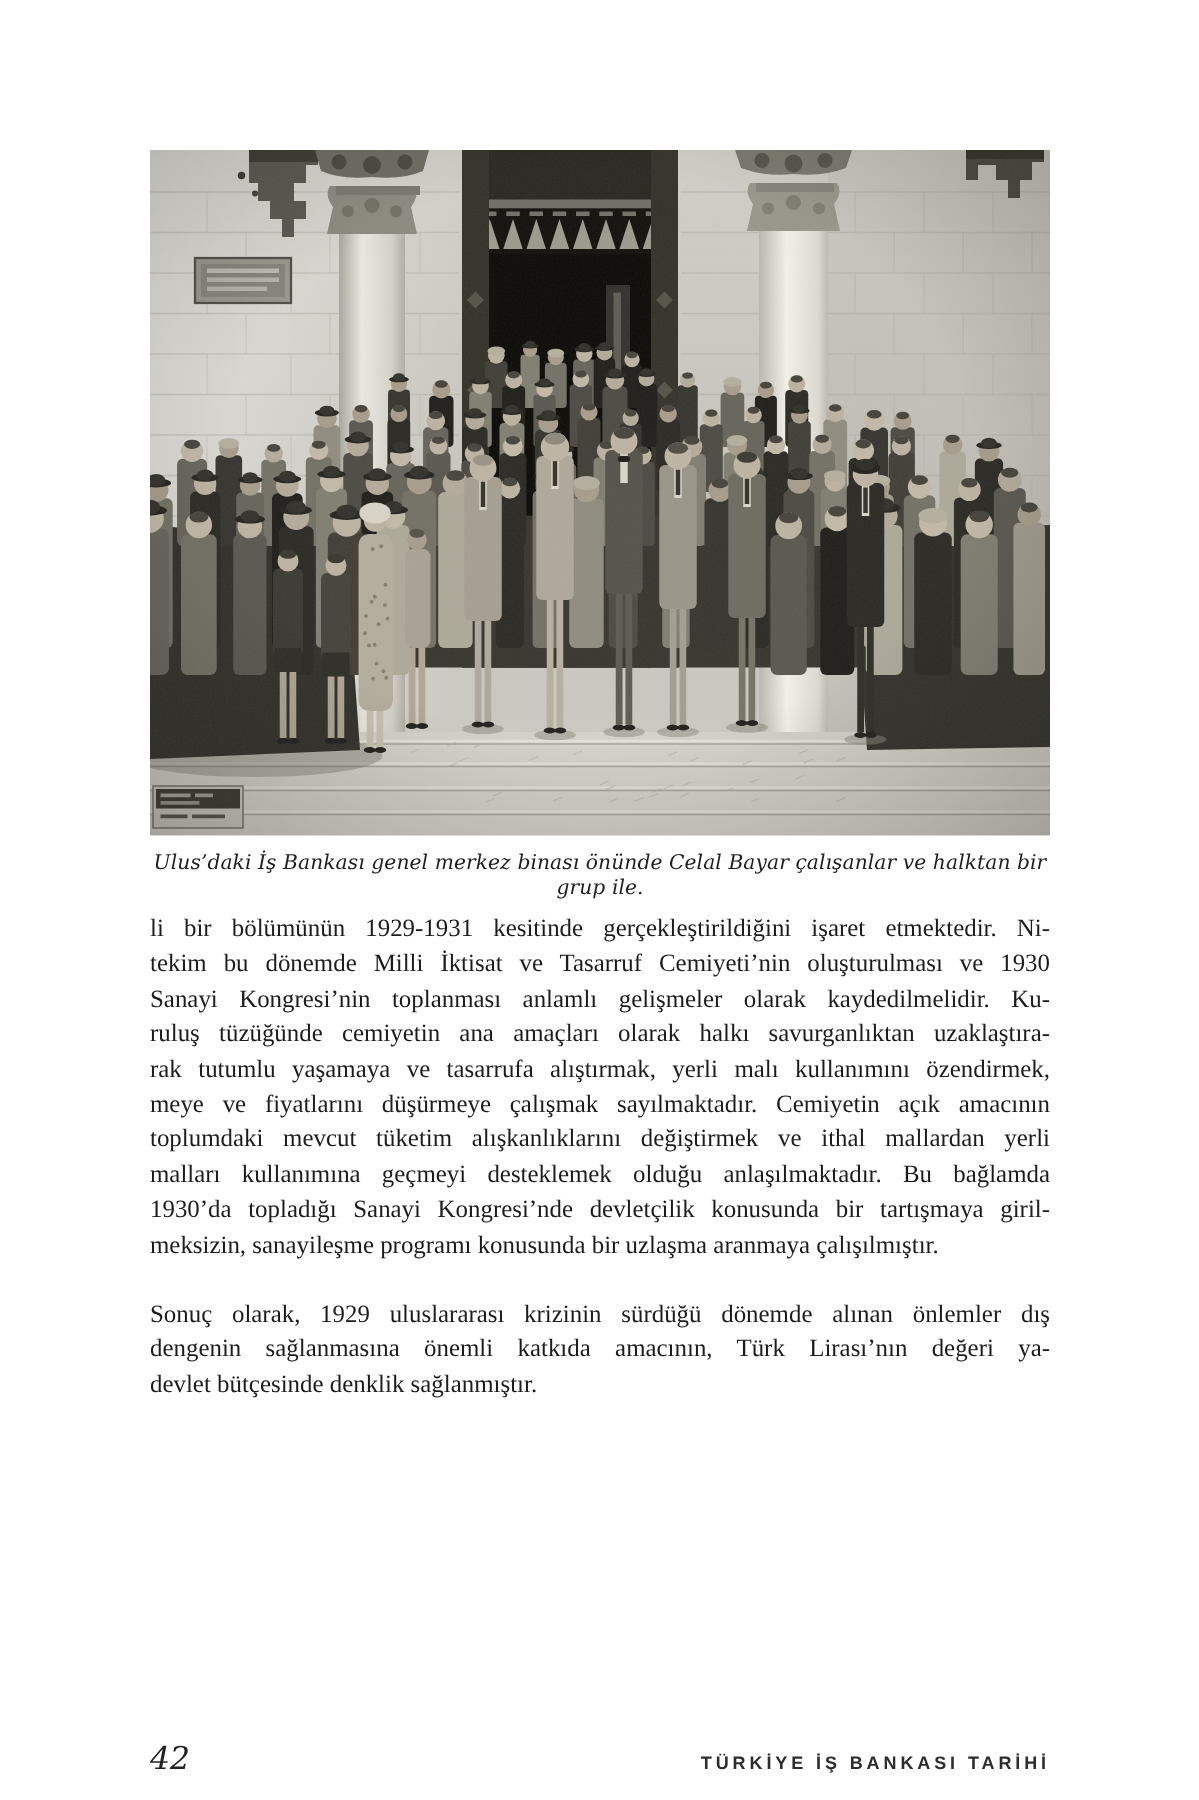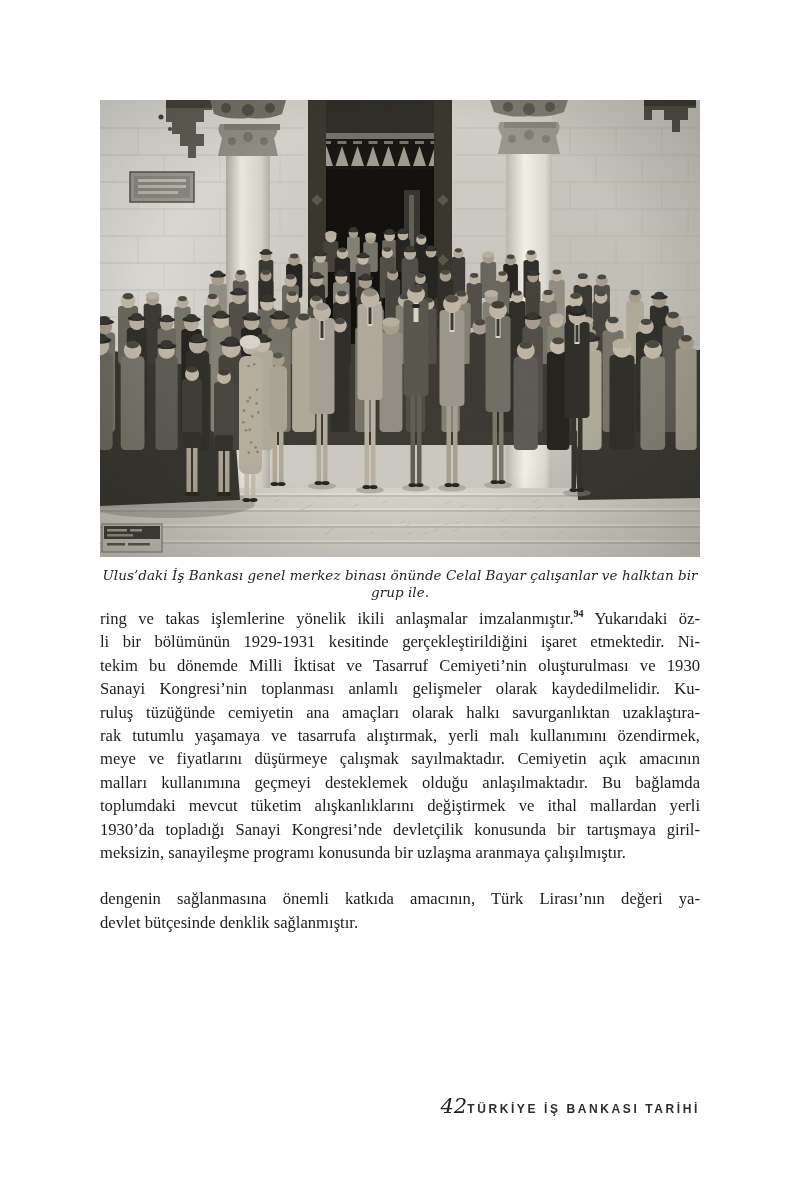--- a/index.html
+++ b/index.html
@@ -17,22 +17,22 @@
   }
   main.body-text{
     position:absolute;left:100px;top:607px;width:600px;
     font-size:16.6px;line-height:23.4px;color:#1c1c1c;
   }
   .para + .para{margin-top:23px;}
   .line{text-align:justify;text-align-last:justify;}
   .line.noforce{text-align-last:auto;}
   sup.fn{font-weight:700;font-size:10px;line-height:0;vertical-align:super;letter-spacing:0;}
   footer.page-footer{
-    position:absolute;left:100px;top:1094px;width:600px;height:36px;
-    display:flex;justify-content:flex-end;align-items:baseline;
+    position:absolute;left:100px;top:1160px;width:600px;height:36px;
+    display:flex;justify-content:space-between;align-items:baseline;
   }
   .page-number{
     font-family:"DejaVu Serif", serif;font-style:italic;
     font-size:21px;color:#222222;
   }
   .running-title{
     font-family:"Liberation Sans", sans-serif;font-weight:700;
     font-size:12px;letter-spacing:2.6px;color:#2d2d2d;white-space:nowrap;
   }
 </style>
@@ -715,33 +715,33 @@
 
         <rect x="0" y="0" width="600" height="457" fill="url(#vin)"></rect>
         <rect x="0" y="0" width="600" height="457" filter="url(#grain)" opacity="0.14"></rect>
       </svg>
     </div>
     <figcaption>Ulus’daki İş Bankası genel merkez binası önünde Celal Bayar çalışanlar ve halktan bir grup ile.</figcaption>
   </figure>
 
   <main class="body-text">
       <div class="para">
-        <div class="line">ring ve takas işlemlerine yönelik ikili anlaşmalar imzalanmıştır.<sup class="fn">94</sup> Yukarıdaki öz-</div>
         <div class="line">li bir bölümünün 1929-1931 kesitinde gerçekleştirildiğini işaret etmektedir. Ni-</div>
         <div class="line">tekim bu dönemde Milli İktisat ve Tasarruf Cemiyeti’nin oluşturulması ve 1930</div>
         <div class="line">Sanayi Kongresi’nin toplanması anlamlı gelişmeler olarak kaydedilmelidir. Ku-</div>
         <div class="line">ruluş tüzüğünde cemiyetin ana amaçları olarak halkı savurganlıktan uzaklaştıra-</div>
         <div class="line">rak tutumlu yaşamaya ve tasarrufa alıştırmak, yerli malı kullanımını özendirmek,</div>
         <div class="line">meye ve fiyatlarını düşürmeye çalışmak sayılmaktadır. Cemiyetin açık amacının</div>
+        <div class="line">toplumdaki mevcut tüketim alışkanlıklarını değiştirmek ve ithal mallardan yerli</div>
         <div class="line">malları kullanımına geçmeyi desteklemek olduğu anlaşılmaktadır. Bu bağlamda</div>
-        <div class="line">toplumdaki mevcut tüketim alışkanlıklarını değiştirmek ve ithal mallardan yerli</div>
         <div class="line">1930’da topladığı Sanayi Kongresi’nde devletçilik konusunda bir tartışmaya giril-</div>
         <div class="line noforce">meksizin, sanayileşme programı konusunda bir uzlaşma aranmaya çalışılmıştır.</div>
       </div>
       <div class="para">
+        <div class="line">Sonuç olarak, 1929 uluslararası krizinin sürdüğü dönemde alınan önlemler dış</div>
         <div class="line">dengenin sağlanmasına önemli katkıda amacının, Türk Lirası’nın değeri ya-</div>
         <div class="line noforce">devlet bütçesinde denklik sağlanmıştır.</div>
       </div>
     </main>
 
   <footer class="page-footer">
     <span class="page-number">42</span>
     <span class="running-title">TÜRKİYE İŞ BANKASI TARİHİ</span>
   </footer>
 

